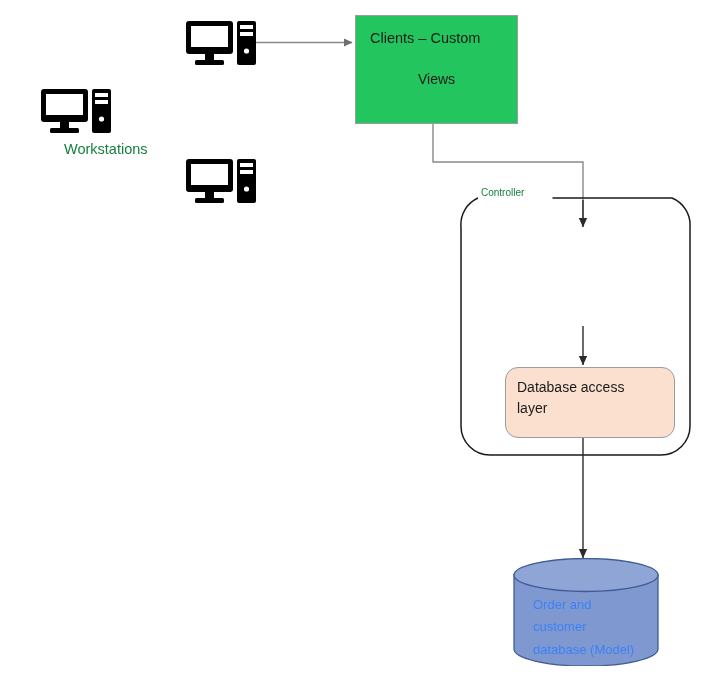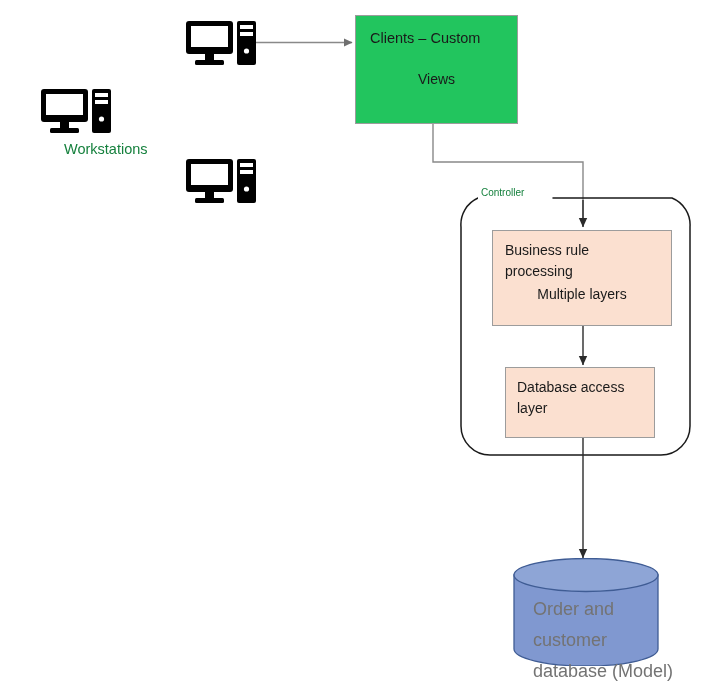--- a/index.html
+++ b/index.html
@@ -81,22 +81,23 @@
   }
   .business-box {
     left: 492px;
     top: 230px;
     width: 180px;
     height: 96px;
   }
   .dbaccess-box {
     left: 505px;
     top: 367px;
-    width: 150px;
+    width: 170px;
     height: 71px;
+    border-radius: 13px;
   }
   .box-text {
     position: absolute;
     font-size: 14px;
     color: #1a1a1a;
     line-height: 1.5;
     white-space: pre-line;
   }
   .business-text-a { left: 12px; top: 9px; }
   .business-text-b {
@@ -121,22 +122,22 @@
     position: absolute;
     left: 513px;
     top: 558px;
     width: 146px;
     height: 108px;
   }
   .cyl-text {
     position: absolute;
     left: 533px;
     top: 594px;
-    font-size: 18px;
-    color: #737373;
+    font-size: 13px;
+    color: #3b82f6;
     line-height: 1.72;
     white-space: pre-line;
     z-index: 4;
   }
 </style>
 </head>
 <body>
 
 <div id="canvas">
 
@@ -207,25 +208,20 @@
     <line x1="583" y1="438" x2="583" y2="558" stroke="#2b2b2b" stroke-width="1.4" marker-end="url(#arrow-dark)"></line>
   </svg>
 
   <div class="clients-box">
     <div class="clients-line1">Clients – Custom</div>
     <div class="clients-line2">Views</div>
   </div>
 
   <div class="label controller-label">Controller</div>
 
-  <div class="peach-box business-box">
-    <div class="box-text business-text-a">Business rule
-processing</div>
-    <div class="business-text-b">Multiple layers</div>
-  </div>
 
   <div class="peach-box dbaccess-box">
     <div class="box-text dbaccess-text">Database access
 layer</div>
   </div>
 
   <svg class="cylinder" viewBox="0 0 146 108">
     <path d="M1,17 L1,91 A72,17 0 0 0 145,91 L145,17 Z" fill="#8098d0" stroke="#3f5c94" stroke-width="1.3"></path>
     <ellipse cx="73" cy="17" rx="72" ry="16.5" fill="#8ea5d6" stroke="#3f5c94" stroke-width="1.3"></ellipse>
   </svg>

